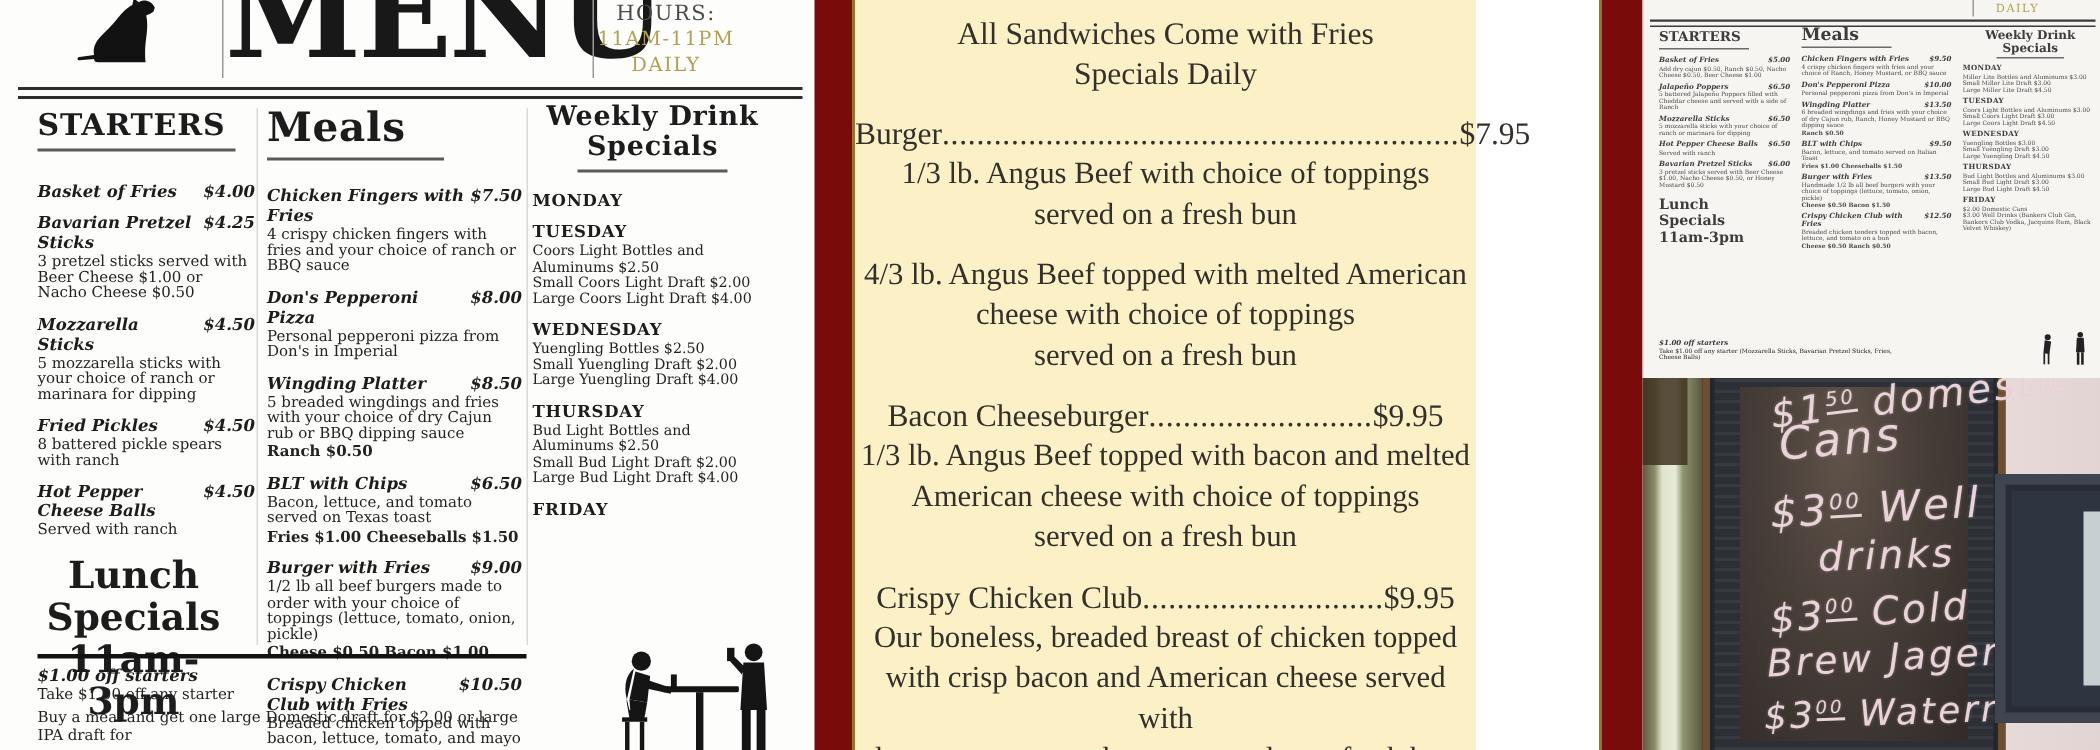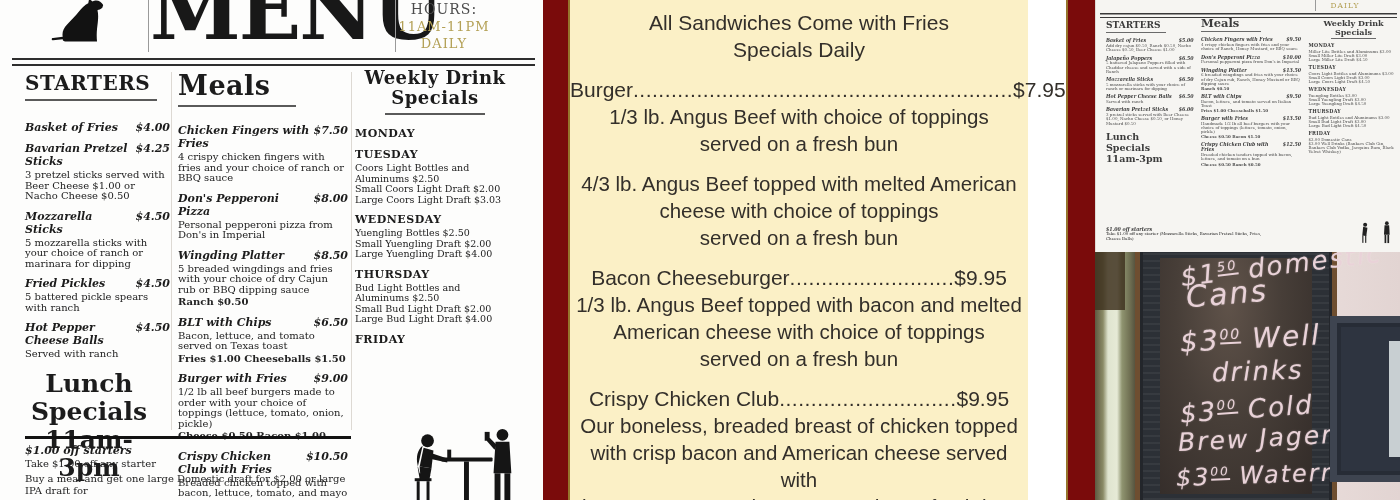--- a/index.html
+++ b/index.html
@@ -43,22 +43,22 @@
   .deal-name{font-size:11px;font-weight:bold;font-style:italic;line-height:14px;}
   .deal-desc{font-size:10px;line-height:12px;color:#222;margin-bottom:3px;}
   .day{margin-bottom:8px;}
   .day-name{font-size:11px;font-weight:bold;letter-spacing:.5px;line-height:13px;}
   .day-lines{font-size:9.5px;line-height:10.5px;white-space:pre-line;margin-top:2px;color:#222;}
   .people{position:absolute;left:396px;top:424px;width:138px;height:78px;}
   
   .red-bar{position:absolute;top:0;height:500px;background:#7a0b0b;}
   .red-l{left:543px;width:25px;border-right:2px solid #96742c;}
   .red-r{left:1066px;width:29px;border-left:2px solid #96742c;}
-  .center-panel{position:absolute;left:570px;top:0;width:458px;height:500px;background:#fbf0c6;
-                font-family:Liberation Sans, sans-serif;color:#332f2a;text-align:center;}
+  .center-panel{position:absolute;left:570px;top:0;width:414px;height:500px;background:#fbf0c6;
+                font-family:Liberation Serif, serif;color:#332f2a;text-align:center;}
   .c-head{font-size:21px;line-height:27px;margin-top:9px;}
   .ci{margin-top:13px;}
   .ci-line{font-size:21px;line-height:27px;white-space:nowrap;}
   .ci-line .dots{letter-spacing:.5px;}
   .ci-desc{font-size:20.5px;line-height:27px;white-space:pre-line;}
   
   .right-panel{position:absolute;left:1095px;top:0;width:305px;height:500px;}
   .thumb{position:absolute;left:0;top:0;width:305px;height:252px;background:#f6f5f2;overflow:hidden;
          border-left:1px solid #dedbd5;}
   .thumb-inner{position:absolute;left:0;top:0;width:610px;height:504px;transform:scale(.5);
@@ -165,21 +165,21 @@
     </div>
     <div class="mi-desc">5 mozzarella sticks with your choice of ranch or marinara for dipping</div>
 
   </div>
 
   <div class="mi">
     <div class="mi-head">
       <span class="mi-name">Fried Pickles</span>
       <span class="mi-price">$4.50</span>
     </div>
-    <div class="mi-desc">5 battered pickle spears with ranch</div>
+    <div class="mi-desc">8 battered pickle spears with ranch</div>
 
   </div>
 
   <div class="mi">
     <div class="mi-head">
       <span class="mi-name">Hot Pepper Cheese Balls</span>
       <span class="mi-price">$4.50</span>
     </div>
     <div class="mi-desc">Served with ranch</div>
 
@@ -255,21 +255,21 @@
       <div class="h-rule"></div>
       <div>
   <div class="day">
     <div class="day-name">MONDAY</div>
   </div>
 
   <div class="day">
     <div class="day-name">TUESDAY</div>
     <div class="day-lines">Coors Light Bottles and Aluminums $2.50
 Small Coors Light Draft $2.00
-Large Coors Light Draft $3.03</div>
+Large Coors Light Draft $4.00</div>
   </div>
 
   <div class="day">
     <div class="day-name">WEDNESDAY</div>
     <div class="day-lines">Yuengling Bottles $2.50
 Small Yuengling Draft $2.00
 Large Yuengling Draft $4.00</div>
   </div>
 
   <div class="day">

